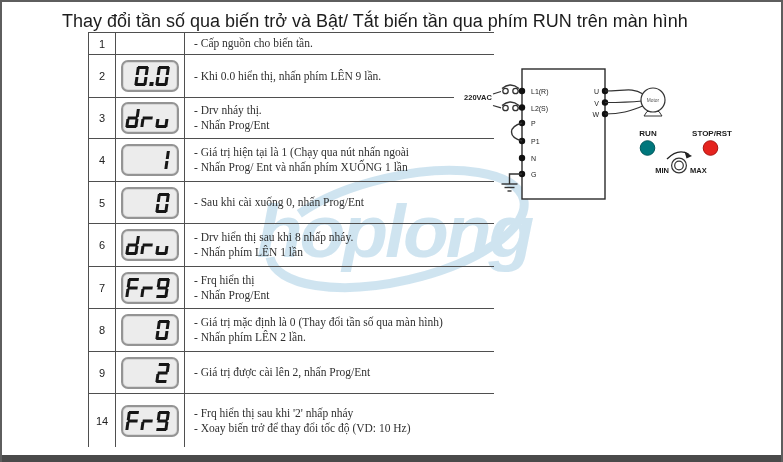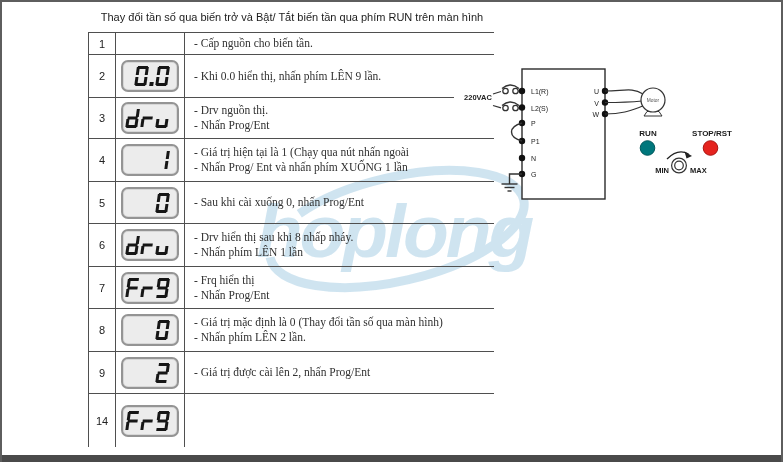--- a/index.html
+++ b/index.html
@@ -8,21 +8,21 @@
     border-left:2px solid #5e5e5e;border-right:2px solid #5e5e5e;border-top:2px solid #5e5e5e;
     box-sizing:border-box;overflow:hidden;
     font-family:"Liberation Sans",sans-serif;color:#2a2a2a;
   }
   #bottombar{position:absolute;left:0;right:0;bottom:0;height:7px;background:#4a4a4a;z-index:6;}
   
   .wm{position:absolute;left:0;top:0;z-index:1;pointer-events:none;}
   
   .title{
     position:absolute;left:60px;top:9px;width:460px;text-align:center;
-    font-size:11px;color:#1c1c1c;white-space:nowrap;z-index:2;
+    font-size:18px;color:#1c1c1c;white-space:nowrap;z-index:2;
   }
   
   .steps{
     position:absolute;left:86px;top:30px;width:406px;z-index:2;
     border-top:1px solid #4f4f4f;border-left:1px solid #4f4f4f;box-sizing:border-box;
   }
   .trow{display:flex;border-bottom:1px solid #4f4f4f;box-sizing:border-box;}
   .trow.last{border-bottom:none;}
   .rh1{height:22px}.rh2{height:43px}.rh3{height:41px}.rh4{height:43px}.rh5{height:42px}
   .rh6{height:43px}.rh7{height:42px}.rh8{height:43px}.rh9{height:42px}.rh10{height:53px}
@@ -115,21 +115,21 @@
                 <rect x="9" y="1" width="3" height="8" fill="#161616"></rect>
                 <rect x="9" y="11" width="3" height="8" fill="#161616"></rect>
                 <rect x="1" y="17" width="10" height="3" fill="#161616"></rect>
                 <rect x="0" y="11" width="3" height="8" fill="#161616"></rect>
                 <rect x="1" y="8.5" width="10" height="3" fill="#161616"></rect>
               </g>
             </svg>
           </div>
       </div>
       <div class="c3">
-        <div class="dline">- Drv nguồn thị.</div>
+        <div class="dline">- Drv nháy thị.</div>
         <div class="dline">- Nhấn Prog/Ent</div>
       </div>
     </div>
 
     <div class="trow rh4">
       <div class="c1">4</div>
       <div class="c2">
         <div class="sseg">
             <svg width="50" height="28">
               <g transform="translate(33,4) skewX(-8)">
@@ -288,20 +288,24 @@
                 <rect x="1" y="8.5" width="10" height="3" fill="#161616"></rect>
               </g>
               <g transform="translate(3,4) skewX(-8)">
                 <rect x="1" y="0" width="10" height="3" fill="#161616"></rect>
                 <rect x="0" y="11" width="3" height="8" fill="#161616"></rect>
                 <rect x="0" y="1" width="3" height="8" fill="#161616"></rect>
                 <rect x="1" y="8.5" width="10" height="3" fill="#161616"></rect>
               </g>
             </svg>
           </div>
+      </div>
+      <div class="c3">
+        <div class="dline">- Frq hiển thị sau khi '2' nhấp nháy</div>
+        <div class="dline">- Xoay biến trở để thay đổi tốc độ (VD: 10 Hz)</div>
       </div>
     </div>
 
   </div>
 
   <svg class="diagram" width="343" height="165" viewBox="440 55 343 220" style="height:220px">
 
     <rect x="452" y="86" width="48" height="16" fill="#ffffff"></rect>
     <text x="476" y="98" text-anchor="middle" font-size="7.5" font-weight="bold" fill="#222">220VAC</text>
 

